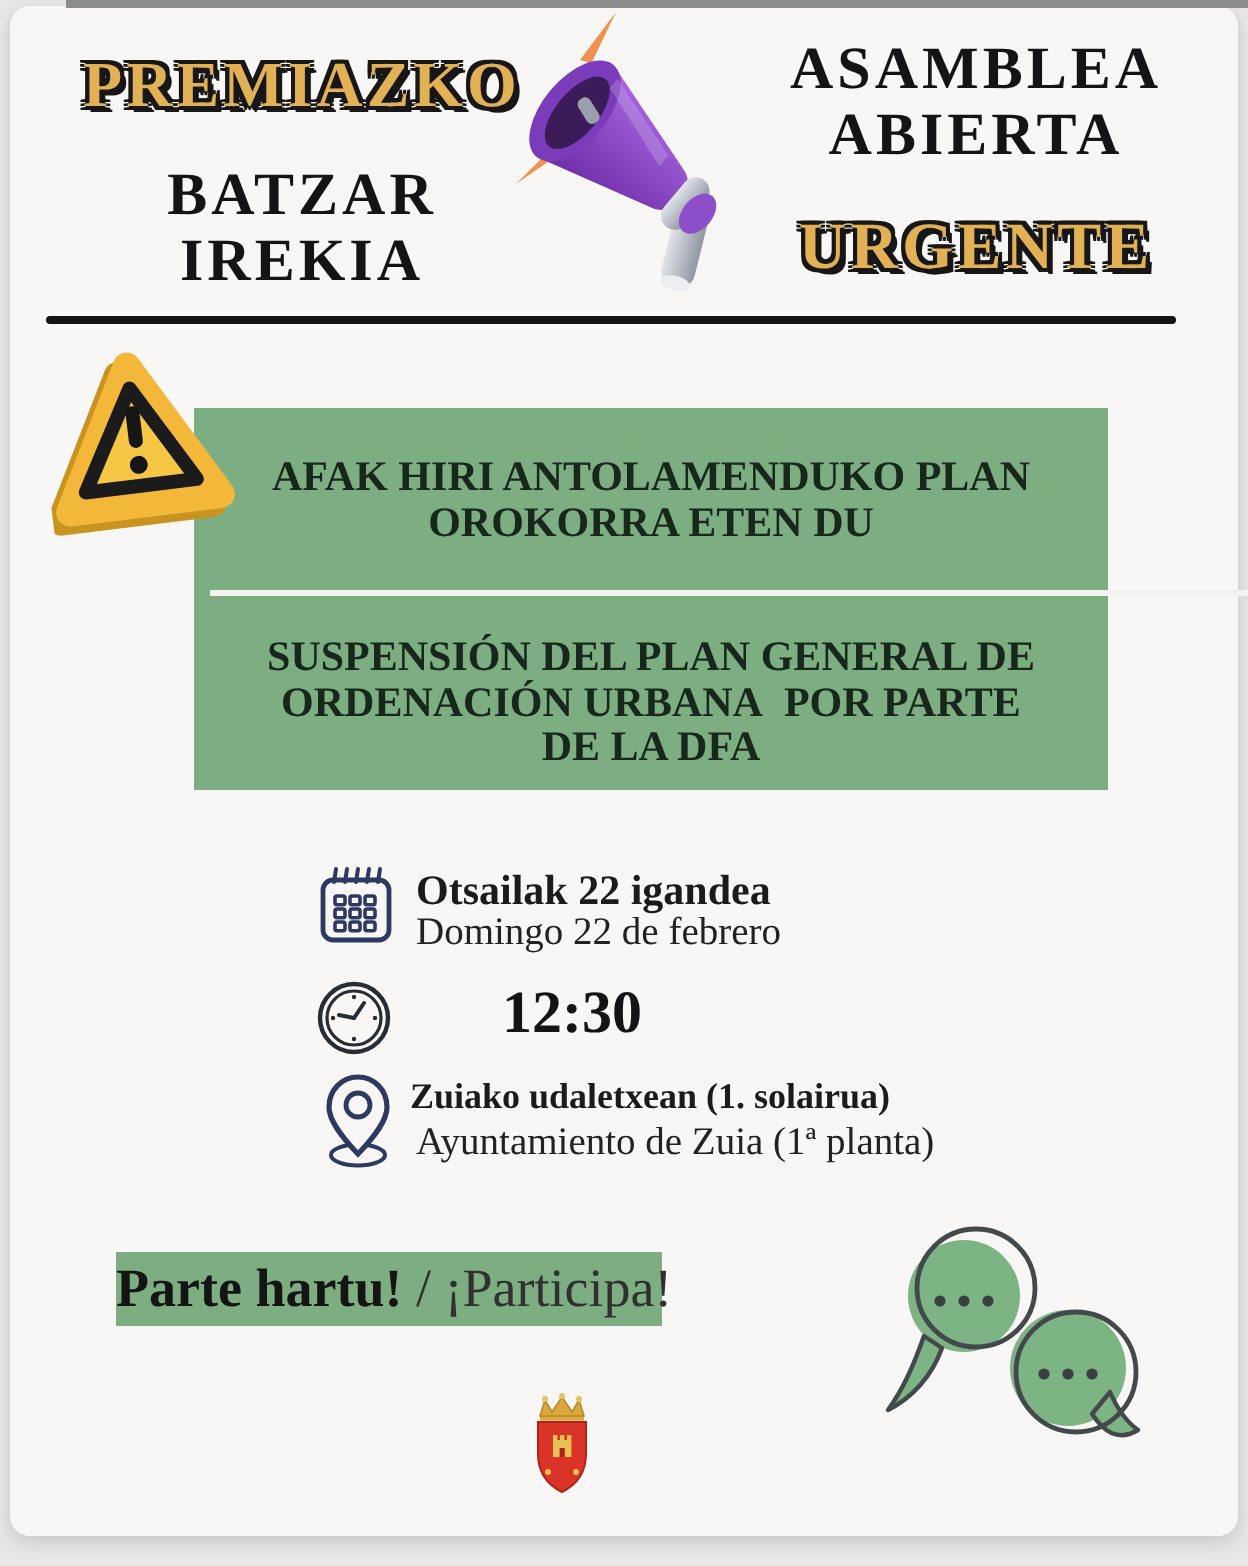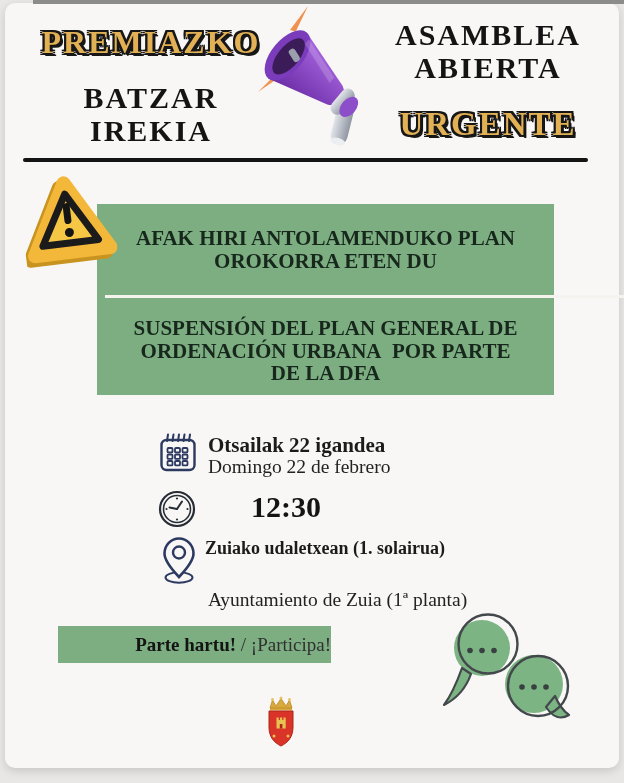--- a/index.html
+++ b/index.html
@@ -36,21 +36,21 @@
   .alert-basque{top:23px;}
   .alert-spanish{top:113px;line-height:22.5px;}
   .alert-divider{position:absolute;left:8px;top:91px;width:524px;height:2.5px;background:#f4f3f0;}
   .warn-wrap{left:22px;top:172px;width:92px;height:98px;transform:rotate(-7deg);z-index:3;}
   
   .d-primary{font-weight:700;color:#1b1b1b;font-size:21px;white-space:nowrap;}
   .d-secondary{color:#222;font-size:19.5px;white-space:nowrap;}
   .d-time{font-weight:700;color:#141414;font-size:30px;margin-left:37px;}
   
   .cta{left:58px;top:626px;width:273px;height:37px;background:#7dae82;
-       text-align:right;line-height:37px;font-size:19px;white-space:nowrap;}
+       text-align:center;line-height:37px;font-size:27px;white-space:nowrap;}
   .cta-bold{font-weight:700;color:#141414;}
   .cta-reg{font-weight:400;color:#303030;}
   
   .org-text{left:303px;top:703px;font-family:"Liberation Sans",sans-serif;
     font-weight:700;font-size:11.5px;line-height:13.5px;color:#2b2b2b;letter-spacing:.2px;}
   svg{display:block;}
 </style>
 </head>
 <body>
 
@@ -170,21 +170,21 @@
   <div class="abs d-time" style="left:214px;top:490px;">12:30</div>
 
   <div class="abs" style="left:161px;top:536px;">
     <svg width="36" height="48" viewBox="0 0 36 48" fill="none" stroke="#2c3960">
       <ellipse cx="18" cy="41.5" rx="13.5" ry="5.2" stroke-width="2"></ellipse>
       <path d="M18,2.5 C10,2.5 3.5,9 3.5,17.5 C3.5,24 9,31.5 18,41 C27,31.5 32.5,24 32.5,17.5 C32.5,9 26,2.5 18,2.5 Z" fill="#f8f7f5" stroke-width="2.6"></path>
       <circle cx="18" cy="16.5" r="6" stroke-width="2.4"></circle>
     </svg>
   </div>
   <div class="abs d-primary" style="left:205px;top:538px;font-size:18px;">Zuiako udaletxean (1. solairua)</div>
-  <div class="abs d-secondary" style="left:208px;top:561px;margin-top:28px;">Ayuntamiento de Zuia (1ª planta)</div>
+  <div class="abs d-secondary" style="left:208px;top:561px;">Ayuntamiento de Zuia (1ª planta)</div>
 
   <div class="cta abs">
     <span class="cta-bold">Parte hartu!</span><span class="cta-reg"> / </span><span class="cta-reg">¡Participa!</span>
   </div>
 
   <div class="abs" style="left:438px;top:602px;">
     <svg width="160" height="125" viewBox="0 0 160 125">
       <g>
         <circle cx="44" cy="46" r="28" fill="#7db483"></circle>
         <path d="M24,66 C19,80 14,92 6,103 C18,97 28,86 33,72 Z" fill="#7db483" stroke="#42484b" stroke-width="2.2" stroke-linejoin="round"></path>

